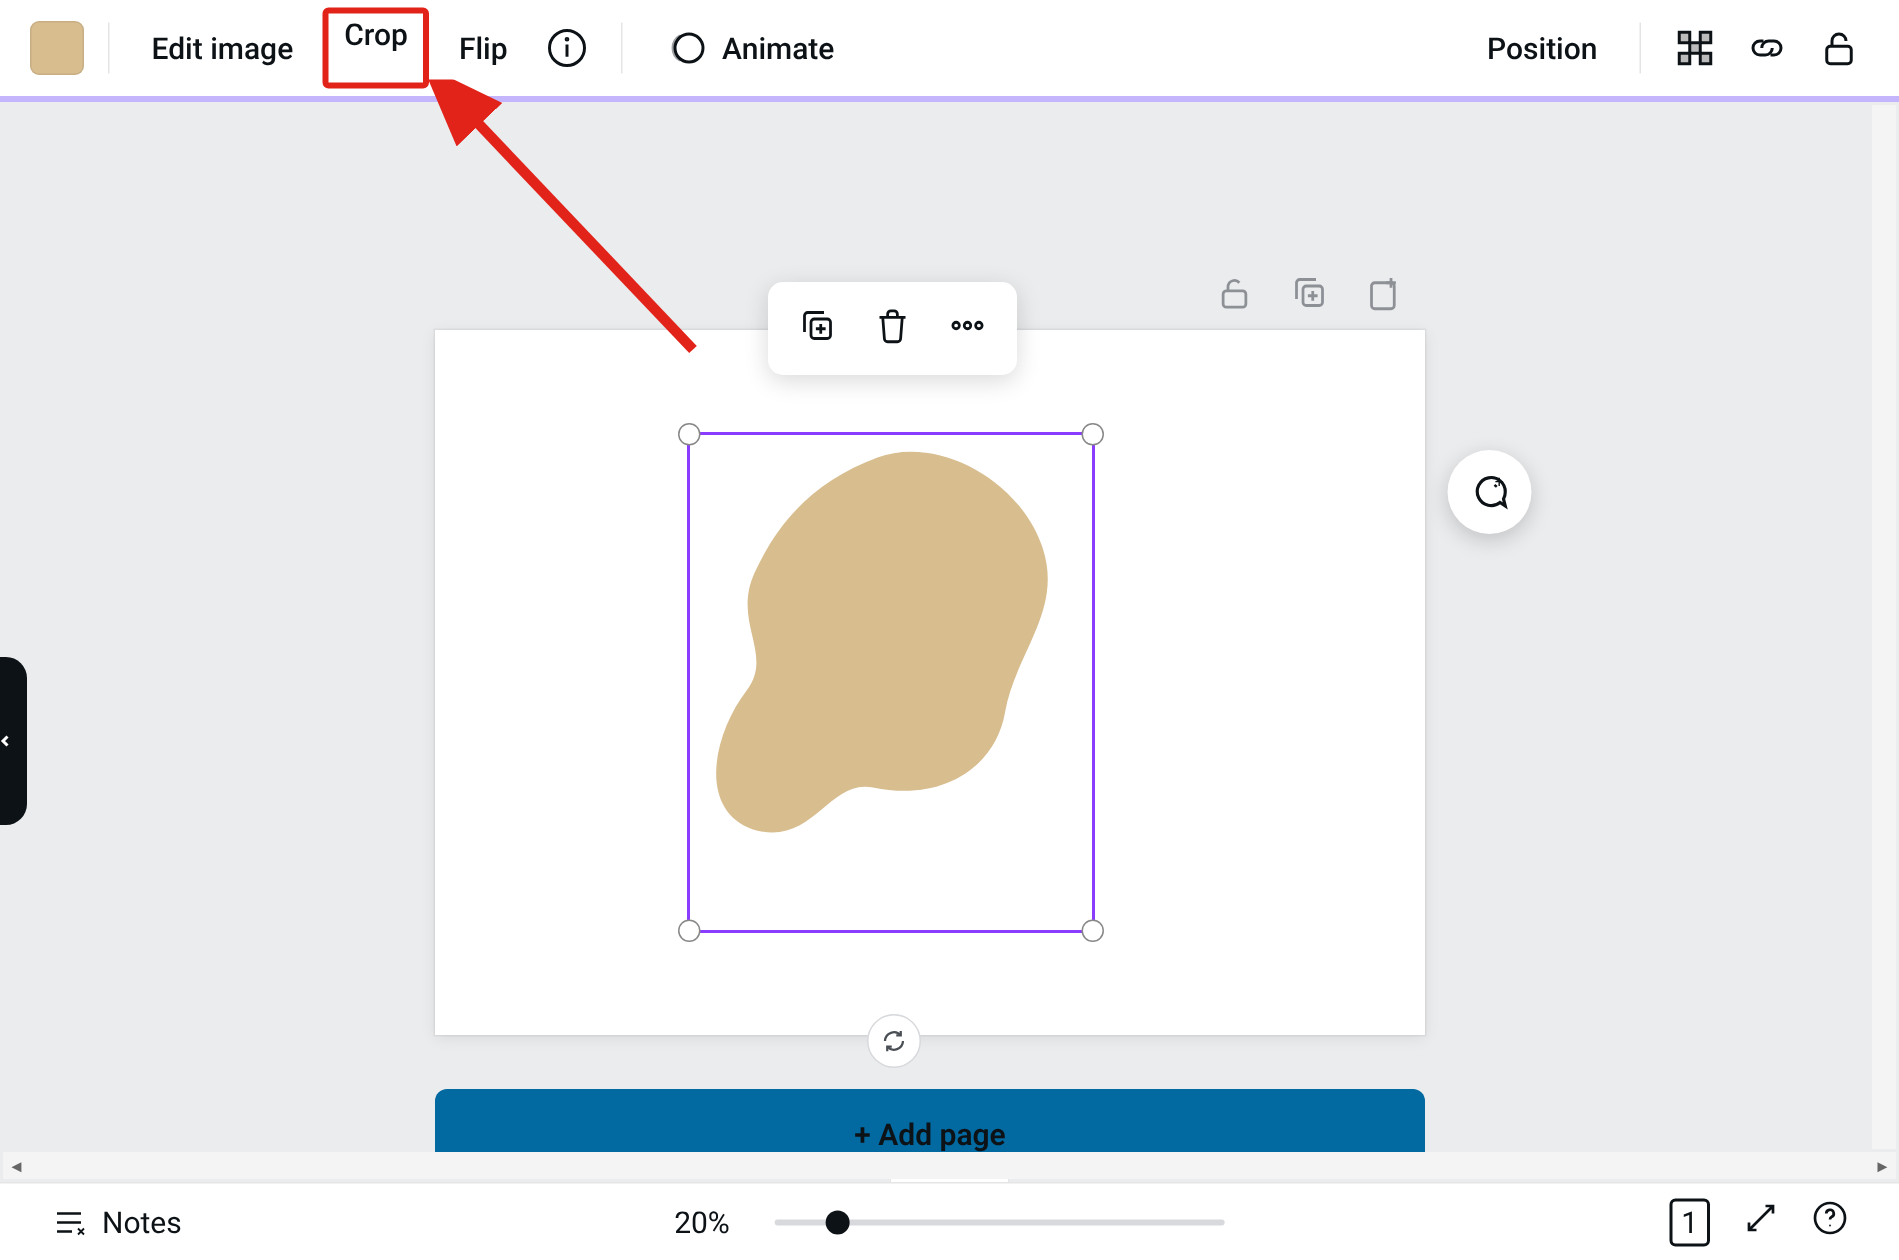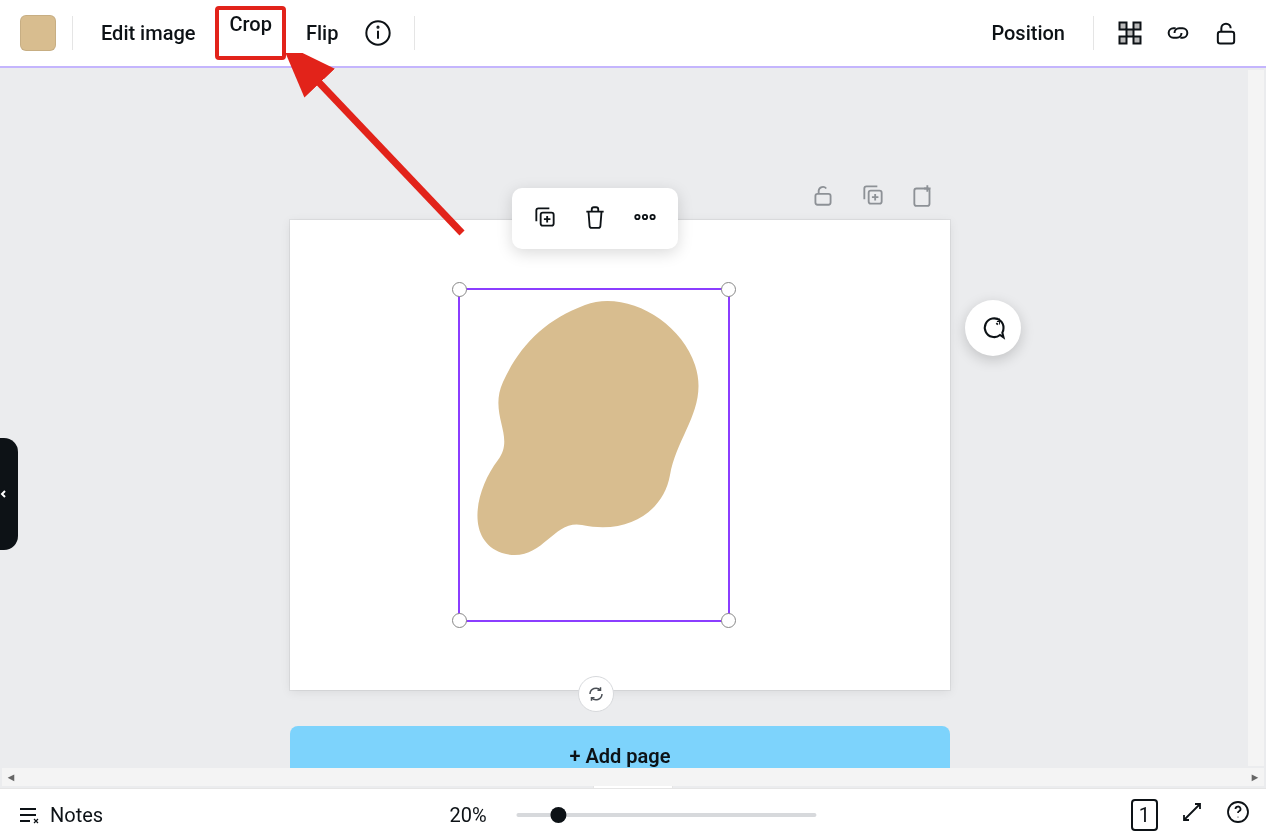--- a/index.html
+++ b/index.html
@@ -2,21 +2,21 @@
 <html><head>
   <meta charset="utf-8">
   <style>
     * { box-sizing: border-box; margin: 0; padding: 0; font-family: -apple-system, BlinkMacSystemFont, "Segoe UI", Roboto, Helvetica, Arial, sans-serif; }
     html, body { width: 1266px; height: 840px; overflow: hidden; background: #fff; }
 
     
     .toolbar {
       height: 68px;
       width: 100%;
-      border-bottom: 2px solid #c4b5fd;
+      border-bottom: 4px solid #c4b5fd;
       display: flex;
       align-items: center;
       padding: 0 20px;
       gap: 8px;
       background: #fff;
     }
     .color-chip {
       width: 36px; height: 36px; border-radius: 6px;
       background: #d8bd8f; border: 1px solid rgba(0,0,0,.08);
     }
@@ -119,41 +119,41 @@
       background:#fff;border:1px solid #d7d9dc;
       display:flex;align-items:center;justify-content:center;
       z-index: 10;
     }
     .sync-badge svg{width:18px;height:18px;stroke:#4a4f55;fill:none;stroke-width:2;}
 
     
     .add-page{
       position:absolute; left:290px; top:658px;
       width:660px; height:60px; border-radius:8px;
-      background:#7dd3fc; display:flex;align-items:center;justify-content:center;
+      background:#0369a1; display:flex;align-items:center;justify-content:center;
       font-size:20px; font-weight:600; color:#0d1216; cursor:pointer;text-align:right;
     }
 
     
     .hscroll{
       position:absolute; bottom:2px; left:2px; right:2px; height:18px;
       background:#f4f4f4; display:flex; align-items:center;
     }
     .hscroll .arrow-l,.hscroll .arrow-r{width:18px;height:18px;display:flex;align-items:center;justify-content:center;font-size:11px;color:#666;}
     .hscroll .arrow-r{margin-left:auto;}
 
     .workspace-scroll-r{
       position:absolute; right:2px; top:2px; bottom:22px; width:16px;
       background:#f4f4f4;
     }
 
     
     .statusbar{
       height:52px;width:100%;border-top:1px solid #e5e5e5;
-      display:flex;align-items:center;padding:0 16px;gap:14px;
+      display:flex;align-items:center;padding:0 34px;gap:14px;
       font-size:20px;color:#0d1216;background:#fff;
       position: relative;
     }
     .statusbar svg{width:24px;height:24px;stroke:#0d1216;fill:none;stroke-width:1.8;}
     .statusbar .zoom{position:absolute;left:50%;transform:translateX(-50%);display:flex;align-items:center;gap:30px}
     .zoom-track{width:300px;height:4px;background:#d7d9dc;border-radius:2px;position:relative;}
     .zoom-thumb{position:absolute;left:14%;top:50%;transform:translate(-50%,-50%);width:16px;height:16px;border-radius:50%;background:#0d1216;}
     .sb-right{margin-left:auto;display:flex;align-items:center;gap:22px;}
 
     .page-tab{
@@ -180,20 +180,27 @@
   <div class="tbtn icon-only">
     <svg viewBox="0 0 24 24">
       <circle cx="12" cy="12" r="10"></circle>
         <line x1="12" y1="10" x2="12" y2="17"></line>
         <circle cx="12" cy="7" r=".5" fill="#0d1216"></circle>
     </svg>
   </div>
 
   <div class="divider"></div>
 
+  <div class="tbtn">
+    <svg viewBox="0 0 24 24">
+      <circle cx="14" cy="12" r="8"></circle>
+        <path d="M9 5 A8 8 0 0 0 9 19" stroke-opacity=".4"></path>
+    </svg>
+    <span>Animate</span>
+  </div>
 
   <div class="spacer"></div>
 
   <div class="tbtn">Position</div>
 
   <div class="divider"></div>
 
   <div class="tbtn icon-only">
     <svg viewBox="0 0 24 24" stroke="none">
       <rect x="3" y="3" width="6" height="6" fill="#bbb"></rect>

